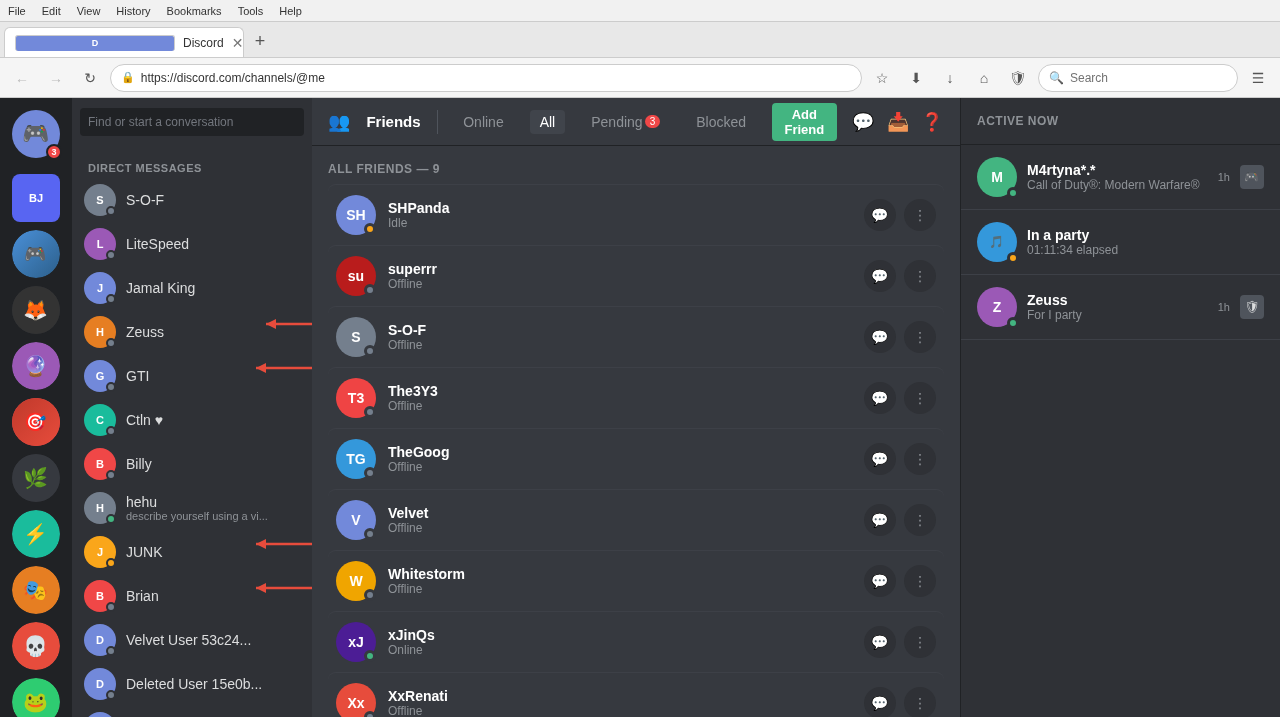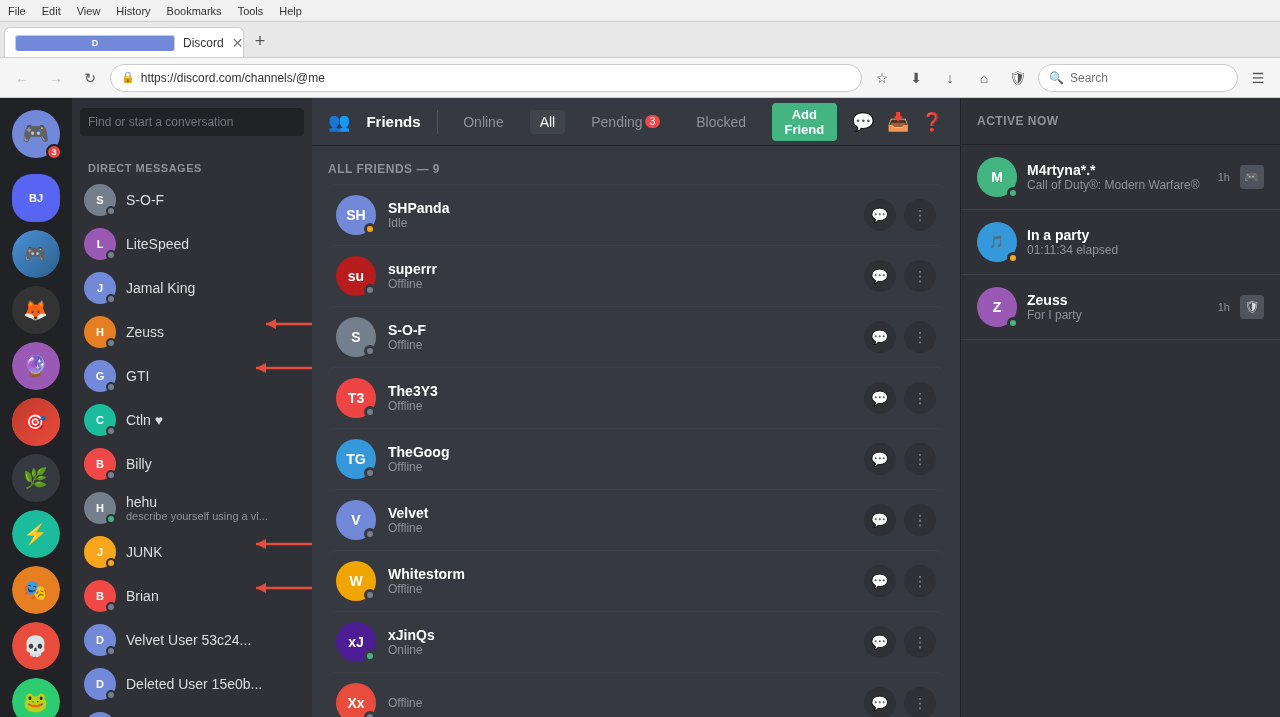--- a/index.html
+++ b/index.html
@@ -141,21 +141,21 @@
 </div>
 
 <div class="discord-app">
 
   <div class="server-sidebar">
     <div class="discord-home-btn" style="position:relative;">
       <span style="font-size:22px;">🎮</span>
       <div class="badge" style="position:absolute;bottom:-2px;right:-2px;background:#f04747;color:white;font-size:9px;width:16px;height:16px;border-radius:50%;display:flex;align-items:center;justify-content:center;border:2px solid #202225;">3</div>
     </div>
     <div class="server-divider"></div>
-    <div class="server-icon" style="background:#5865f2;border-radius:20px;">
+    <div class="server-icon" style="background:#5865f2;border-radius:8px;">
       <span style="font-size:11px;color:white;font-weight:bold;">BJ</span>
     </div>
     <div class="server-icon" style="overflow:hidden;">
       <div style="width:48px;height:48px;background:linear-gradient(135deg,#4a90d9,#2c5f8a);border-radius:50%;display:flex;align-items:center;justify-content:center;">
         <span style="font-size:18px;">🎮</span>
       </div>
     </div>
     <div class="server-icon" style="background:#2f3136;">
       <div style="width:48px;height:48px;background:linear-gradient(135deg,#333,#555);border-radius:50%;overflow:hidden;">
         <div style="width:100%;height:100%;background:#333;display:flex;align-items:center;justify-content:center;font-size:20px;">🦊</div>
@@ -482,20 +482,21 @@
           <button class="friend-action-btn">⋮</button>
         </div>
       </div>
 
       <div class="friend-item">
         <div class="friend-avatar">
           <div class="friend-avatar-img" style="background:#e74c3c;">Xx</div>
           <div class="status-dot status-offline"></div>
         </div>
         <div class="friend-info">
+          <div class="friend-name">XxRenati</div>
           <div class="friend-status">Offline</div>
         </div>
         <div class="friend-actions">
           <button class="friend-action-btn">💬</button>
           <button class="friend-action-btn">⋮</button>
         </div>
       </div>
     </div>
   </div>
 

